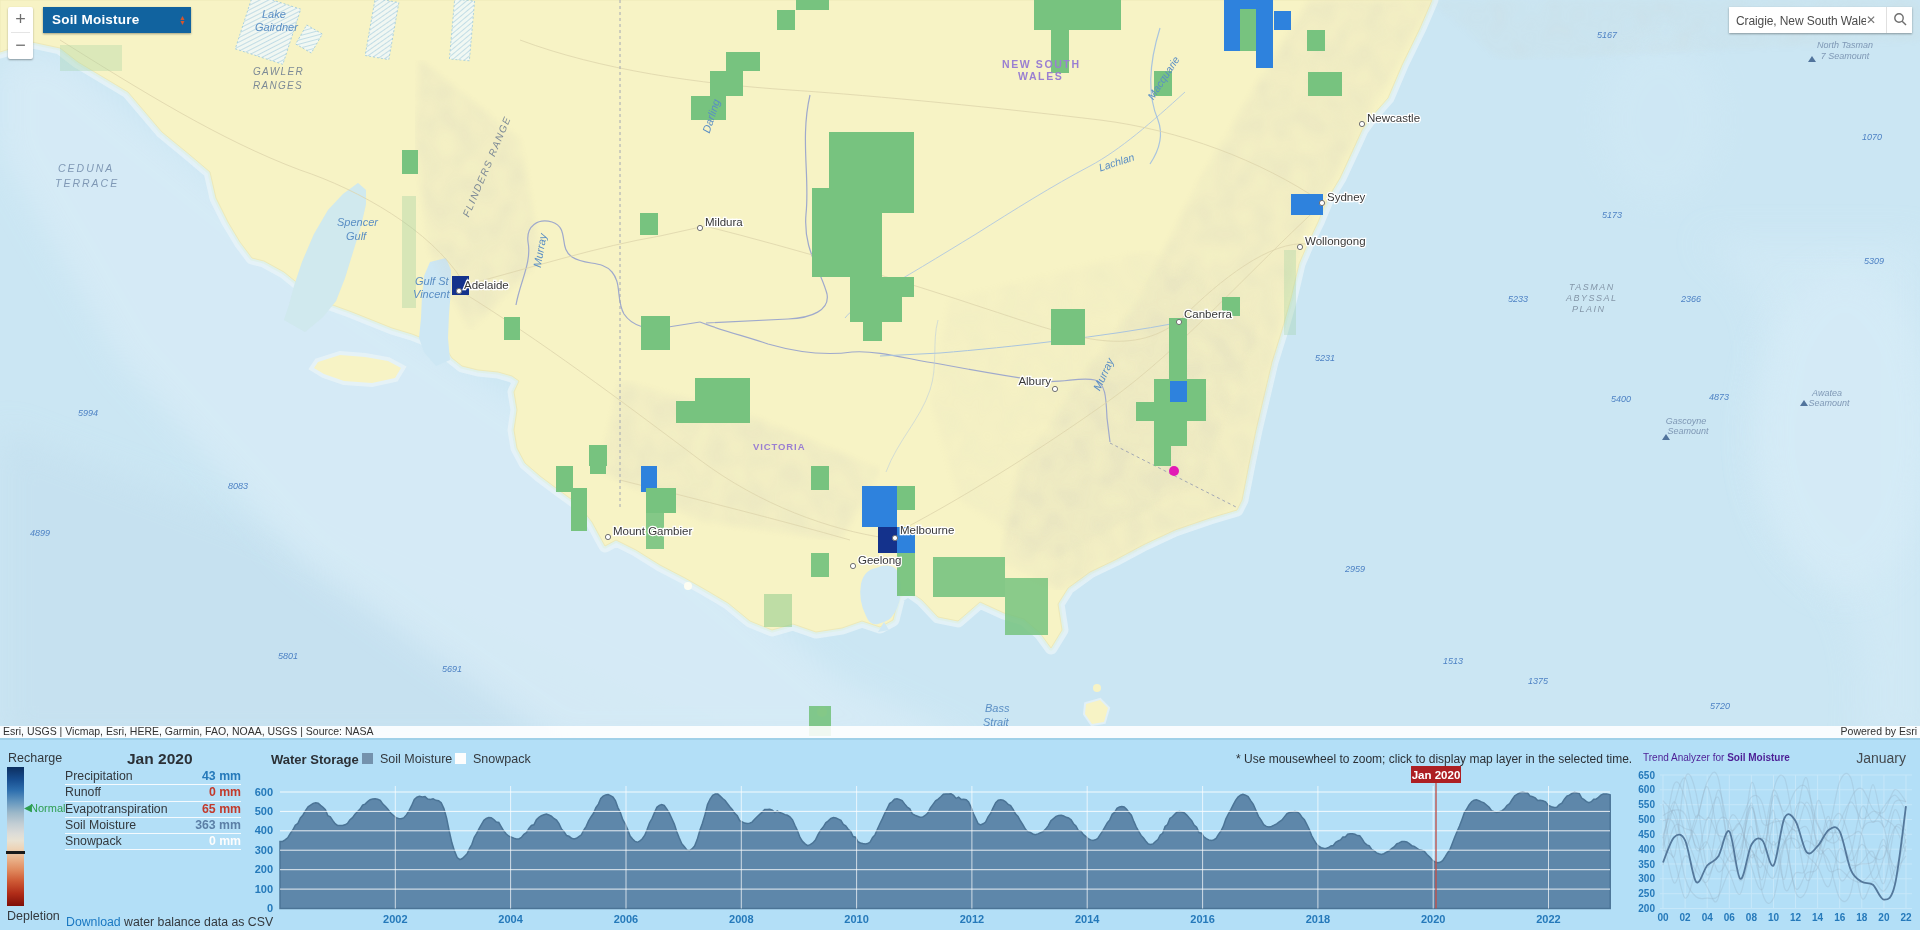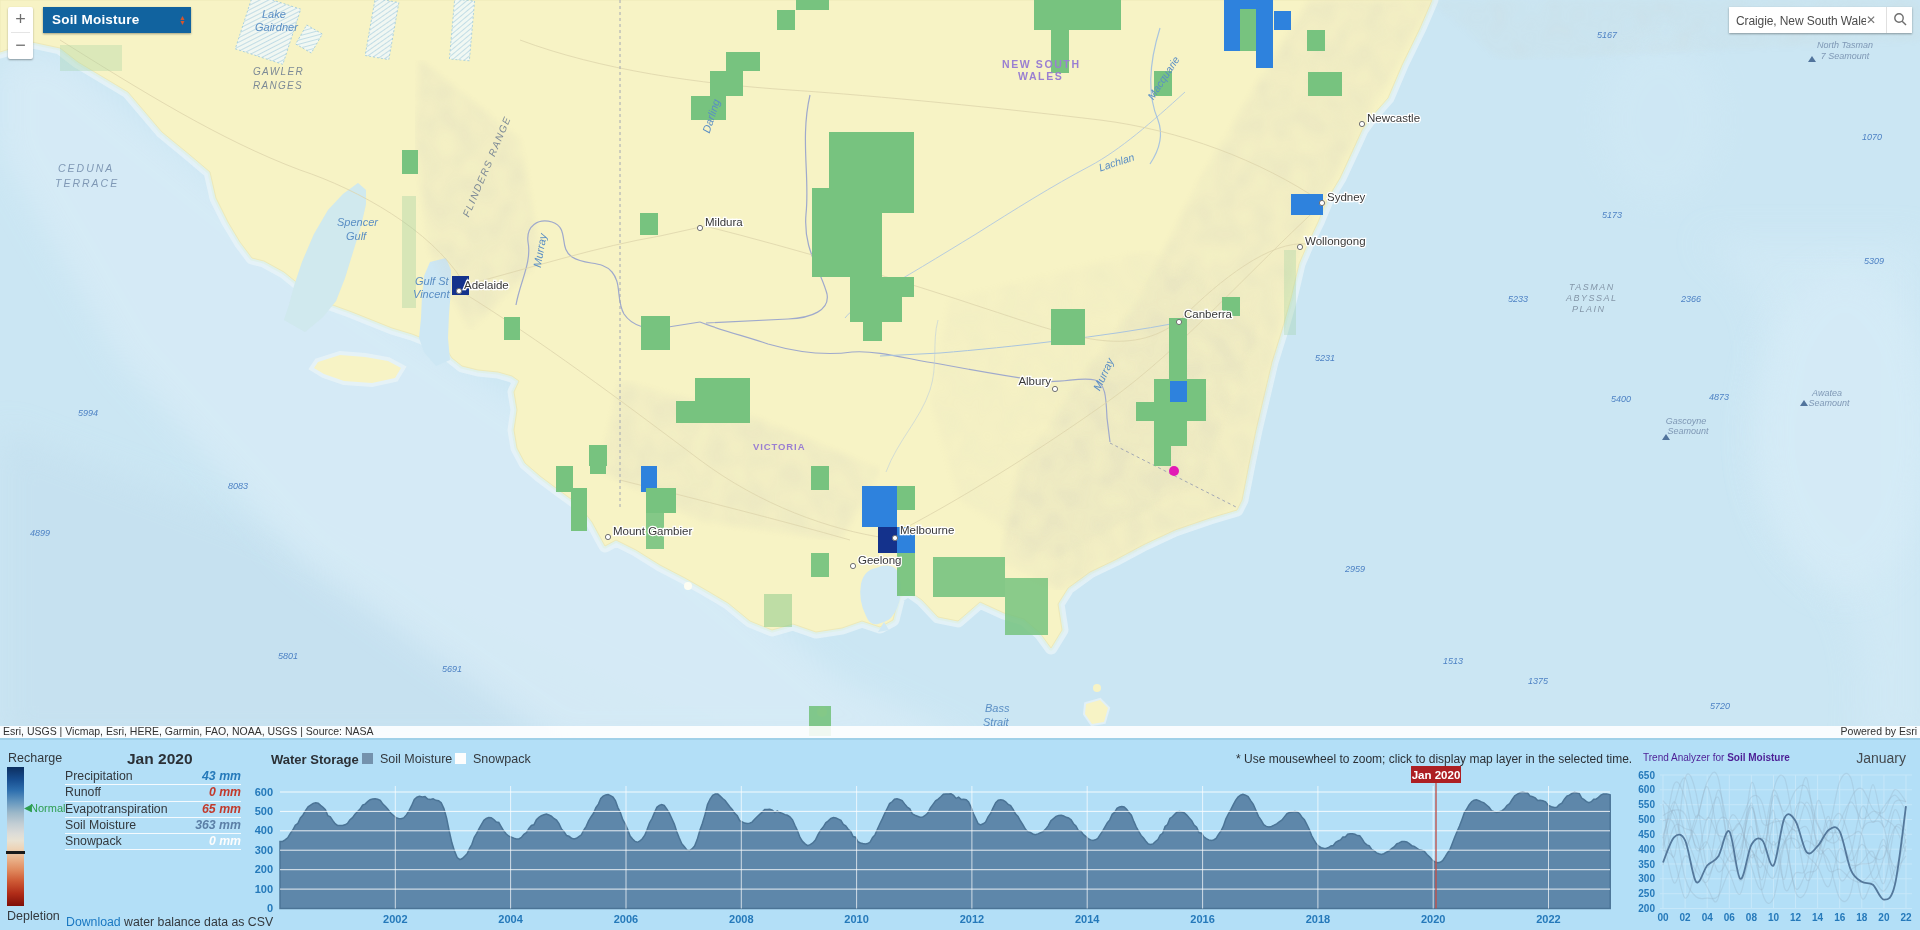--- a/index.html
+++ b/index.html
@@ -16,21 +16,21 @@
 #search .x{width:20px;color:#767676;font-size:12px;padding-top:6px;}
 #search .mag{width:25px;border-left:1px solid #e0e0e0;text-align:center;padding-top:5px;}
 #panel{position:absolute;left:0;top:740px;width:1920px;height:190px;background:#b3dff7;}
 #panel div{white-space:nowrap;text-align:right;}
 #rampbar{position:absolute;left:7px;top:27px;width:17px;height:139px;
 background:linear-gradient(180deg,#0c2f60 0%,#174d8f 9%,#2e6fae 17%,#6497bf 25%,#9cb8c9 33%,
 #c3ced4 41%,#dcdcd8 48%,#e9e2d2 53%,#edd3b6 59%,#eab28a 66%,#e08a5e 74%,#ce5a35 82%,#b02c18 91%,#7e0f08 100%);}
 #marker{position:absolute;left:6px;top:111px;width:19px;height:3px;background:#1a1a1a;}
 #wtable{position:absolute;left:65px;top:29px;width:176px;border-collapse:collapse;font-size:12.3px;color:#33383d;}
 #wtable td{padding:0;border-bottom:1px solid rgba(255,255,255,.85);height:15.3px;line-height:15.3px;margin-top:30px;}
-#wtable td+td{text-align:right;font-weight:bold;font-style:italic;}
+#wtable td+td{text-align:right;font-weight:bold;}
 .vblue{color:#2579ba}.vred{color:#c23a2c}.vgray{color:#5b7fa6}.vwhite{color:#fdfdfd}
 .red{color:#c23a2c;font-weight:bold;}
 svg text{font-family:"Liberation Sans",sans-serif;}
 </style></head>
 <body>
 <div id="map"><svg width="1920" height="745" viewBox="0 0 1920 745" xmlns="http://www.w3.org/2000/svg">
 <defs>
 <filter id="terr" x="0" y="0" width="100%" height="100%">
  <feTurbulence type="fractalNoise" baseFrequency="0.055 0.045" numOctaves="3" seed="7" result="n"></feTurbulence>
  <feColorMatrix in="n" type="matrix" values="0 0 0 0 0.62  0 0 0 0 0.60  0 0 0 0 0.50  0 0 0.9 0 0"></feColorMatrix>

